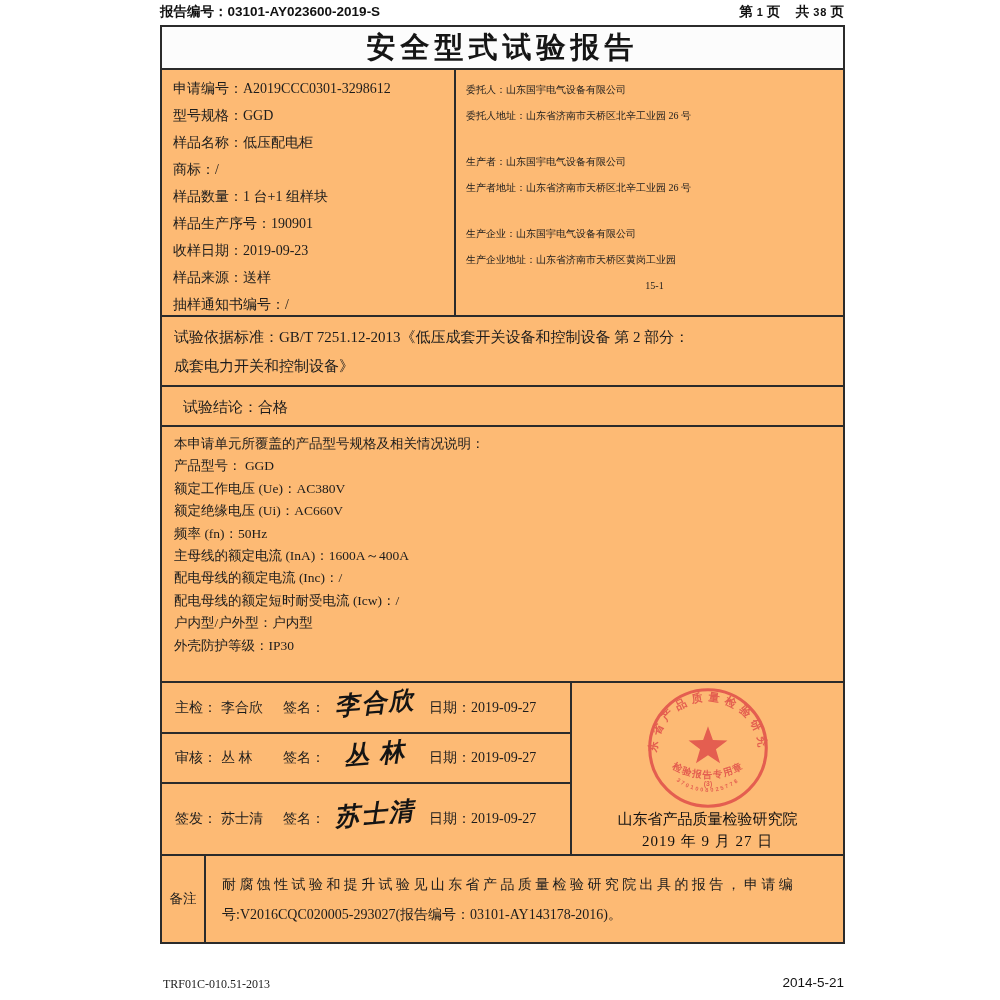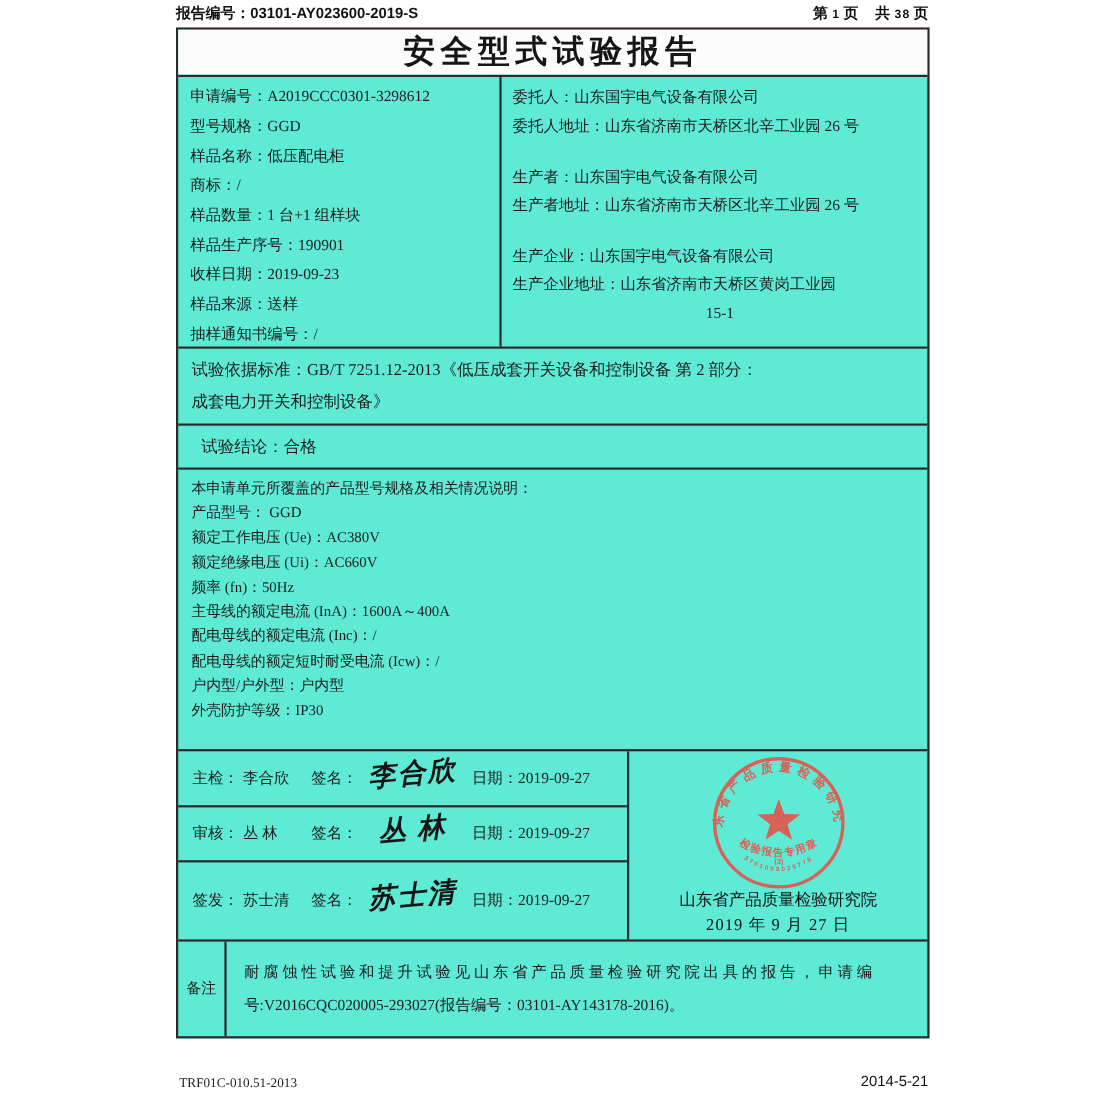--- a/index.html
+++ b/index.html
@@ -14,33 +14,33 @@
     position:absolute; left:160px; top:3px; width:685px; height:20px;
     display:flex; justify-content:space-between; align-items:flex-start;
     font-family:"Liberation Sans","DejaVu Sans",sans-serif;
     font-weight:bold; font-size:13.5px; color:#111;
   }
   .topbar .pgnum { font-size:11px; font-weight:bold; padding:0 3px; }
   .topbar .pg-right span{ letter-spacing:1px; }
   
   .doc-table {
     position:absolute; left:160px; top:25px; width:685px;
-    border:2px solid #2b2b2b; background:#5eead4;
+    border:2px solid #2b2b2b; background:#fdba74;
   }
   .row { border-top:2px solid #2b2b2b; }
   .row:first-child { border-top:none; }
   .row-title {
     height:41px; line-height:41px; text-align:center;
     font-size:29px; font-weight:600; letter-spacing:5px; color:#161616;
     background:#fcfcfc;
   }
   .row-info { height:247px; display:flex; }
   .cell-left { width:294px; border-right:2px solid #2b2b2b; padding:5px 0 0 11px; font-size:14px; }
   .cell-left div { line-height:27px; white-space:nowrap; }
-  .cell-right { flex:1; padding:7px 0 0 10px; font-size:14px; }
+  .cell-right { flex:1; padding:7px 0 0 10px; font-size:10px; }
   .cell-right div { line-height:26px; }
   .grp { margin-top:0; }
   .grp + .grp { margin-top:20px; }
   .addr-cont { text-align:center; }
   .row-standard { height:70px; padding:6px 14px 0 12px; font-size:15px; }
   .row-standard div { line-height:29px; }
   .row-conclusion { height:40px; line-height:40px; padding-left:21px; font-size:15px; }
   .row-specs { height:256px; padding:6px 14px 0 12px; font-size:13.5px; }
   .row-specs div { line-height:22.4px; white-space:nowrap; }
   .row-sign { height:173px; display:flex; }

